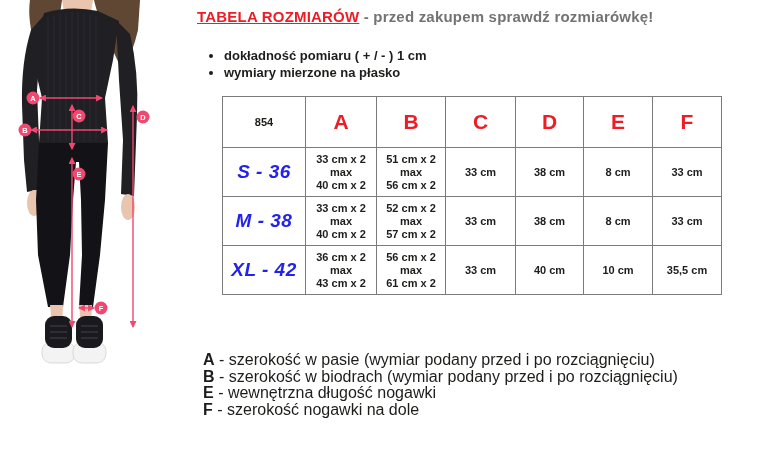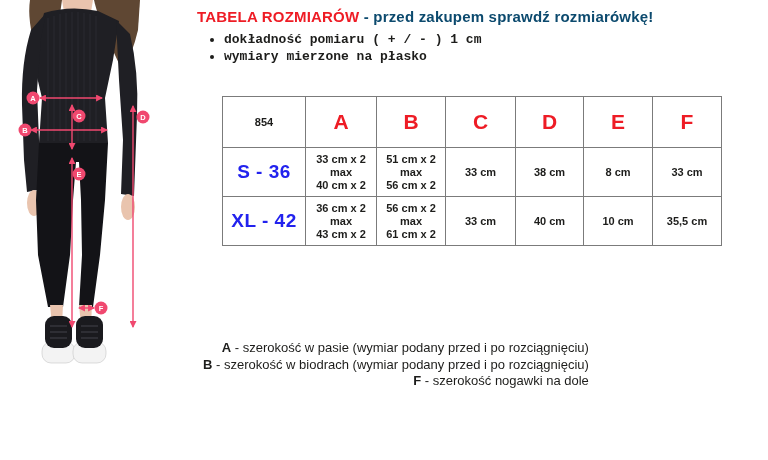--- a/index.html
+++ b/index.html
@@ -17,39 +17,39 @@
   .lace{stroke:#3c3c44;stroke-width:1.2;}
   .rib line{stroke:#2e2e36;stroke-width:0.7;}
   .arrow{stroke:#f0486f;stroke-width:1.4;fill:none;}
   .badge-circle{fill:#f0486f;}
   .badge-text{fill:#ffffff;font-family:"Liberation Sans",sans-serif;font-size:7.5px;
               font-weight:bold;text-anchor:middle;}
 
   
   .header{position:absolute;left:197px;top:7px;}
   .title-line{font-size:15px;font-weight:bold;line-height:19px;letter-spacing:0.2px;}
-  .title-red{color:#ee1c25;}
-  .title-rest{color:#0c4a6e;}
-  .bullets{margin:6px 0 0 0;padding-left:27px;list-style:disc;font-family:Liberation Mono, monospace;}
+  .title-red{color:#ee1c25;text-decoration:underline;}
+  .title-rest{color:#737373;}
+  .bullets{margin:22px 0 0 0;padding-left:27px;list-style:disc;}
   .bullets li{font-size:13px;font-weight:bold;line-height:15.5px;margin-bottom:1px;}
 
   
   .size-table{position:absolute;left:222px;top:96px;border-collapse:collapse;
               table-layout:fixed;border:1px solid #5a5a5a;}
   .size-table td{border:1px solid #7b7b7b;text-align:center;vertical-align:middle;padding:4px;}
   .size-table tr.head td{height:42px;}
   .size-table tr.data td{height:40px;}
   td.style-no{font-size:11px;font-weight:bold;color:#1d1d1b;}
   td.col-letter{font-size:21px;font-weight:bold;color:#ee1c25;}
-  td.size-label{font-size:19px;font-weight:bold;color:#2222ee;letter-spacing:0.5px;}
+  td.size-label{font-size:19px;font-weight:bold;color:#2222ee;letter-spacing:0.5px;font-style:italic;}
   td.multi{font-size:11px;font-weight:bold;line-height:13px;white-space:pre-line;}
   td.single{font-size:11px;font-weight:bold;}
 
   
-  .legend{position:absolute;left:203px;top:340px;font-size:13px;line-height:16.6px;text-align:right;}
+  .legend{position:absolute;left:203px;top:352px;font-size:16px;line-height:16.6px;}
   .lg-letter{font-weight:bold;}
 </style>
 </head>
 <body>
 
 <div class="canvas">
 
   <div class="figure">
     <svg width="190" height="375" viewBox="0 0 190 375">
       <defs>
@@ -181,20 +181,33 @@
 40 cm x 2</td>
         <td class="multi">51 cm x 2
 max
 56 cm x 2</td>
         <td class="single">33 cm</td>
         <td class="single">38 cm</td>
         <td class="single">8 cm</td>
         <td class="single">33 cm</td>
       </tr>
       <tr class="data">
+        <td class="size-label">M - 38</td>
+        <td class="multi">33 cm x 2
+max
+40 cm x 2</td>
+        <td class="multi">52 cm x 2
+max
+57 cm x 2</td>
+        <td class="single">33 cm</td>
+        <td class="single">38 cm</td>
+        <td class="single">8 cm</td>
+        <td class="single">33 cm</td>
+      </tr>
+      <tr class="data">
         <td class="size-label">XL - 42</td>
         <td class="multi">36 cm x 2
 max
 43 cm x 2</td>
         <td class="multi">56 cm x 2
 max
 61 cm x 2</td>
         <td class="single">33 cm</td>
         <td class="single">40 cm</td>
         <td class="single">10 cm</td>
@@ -206,18 +219,22 @@
   <div class="legend">
     <div class="legend-line">
       <span class="lg-letter">A</span>
       <span class="lg-text">- szerokość w pasie (wymiar podany przed i po rozciągnięciu)</span>
     </div>
     <div class="legend-line">
       <span class="lg-letter">B</span>
       <span class="lg-text">- szerokość w biodrach (wymiar podany przed i po rozciągnięciu)</span>
     </div>
     <div class="legend-line">
+      <span class="lg-letter">E</span>
+      <span class="lg-text">- wewnętrzna długość nogawki</span>
+    </div>
+    <div class="legend-line">
       <span class="lg-letter">F</span>
       <span class="lg-text">- szerokość nogawki na dole</span>
     </div>
   </div>
 
 </div>
 
 </body></html>

